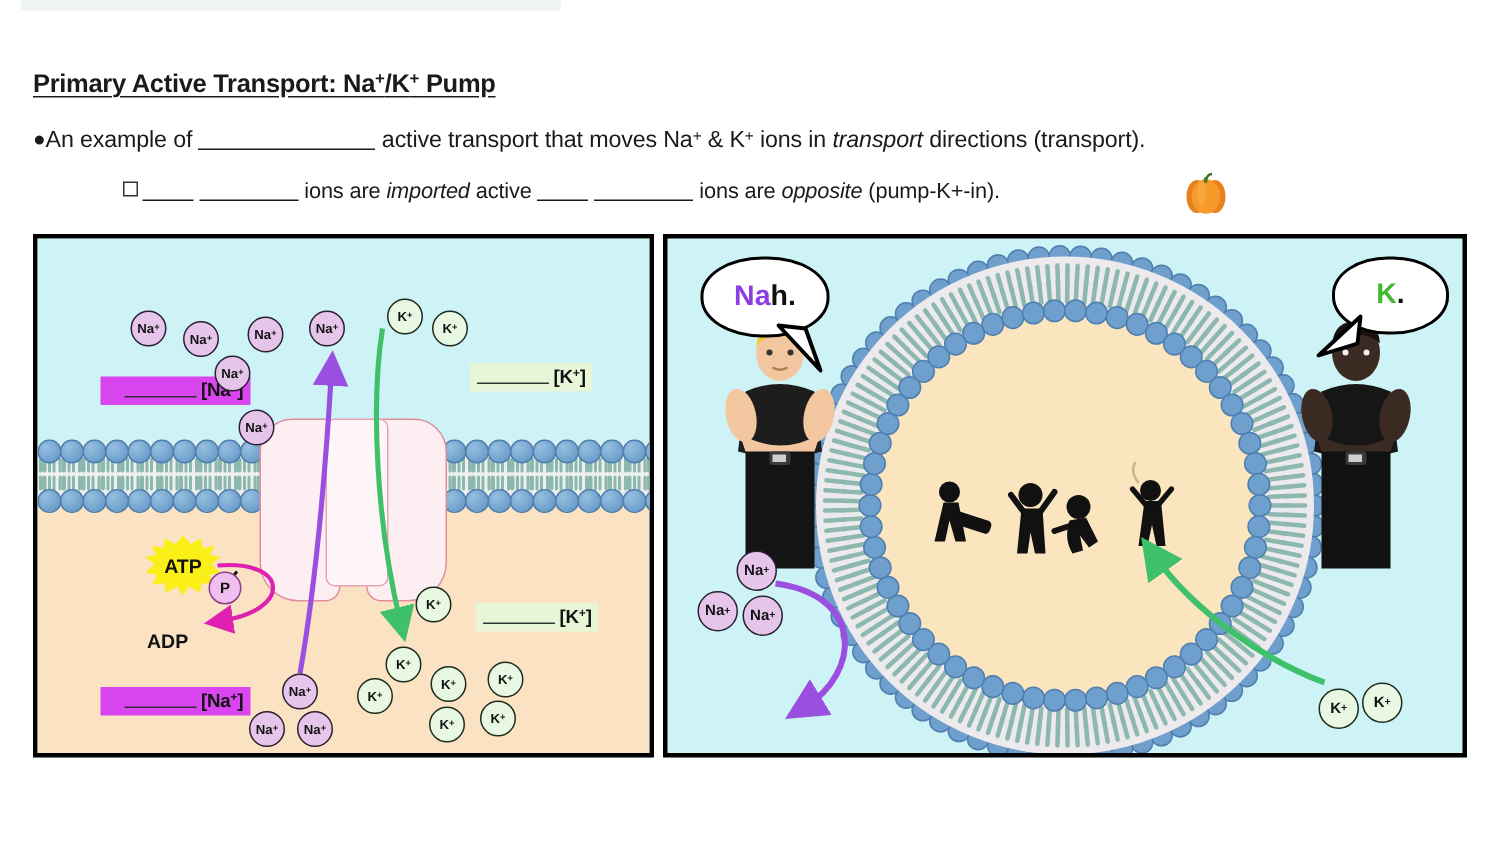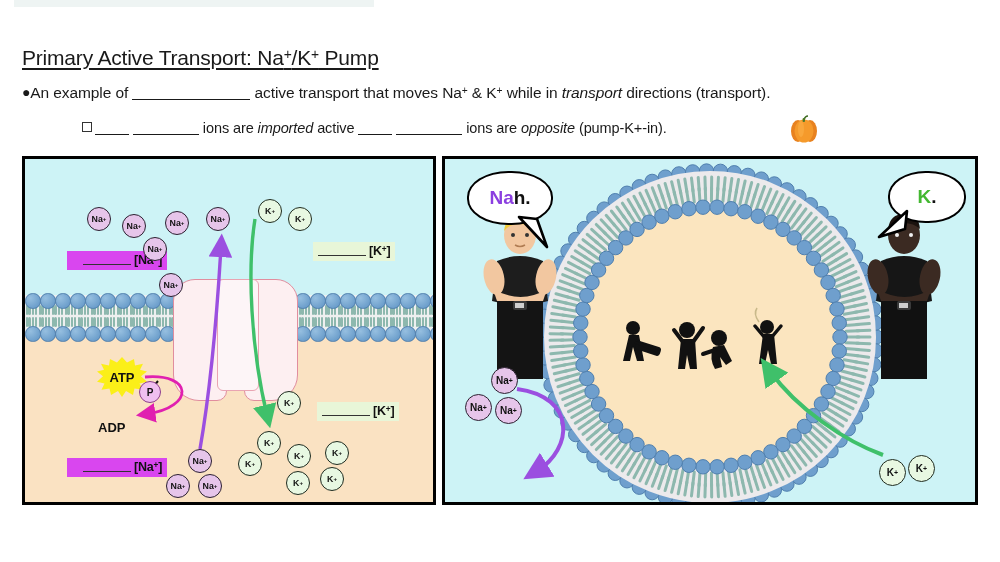--- a/index.html
+++ b/index.html
@@ -9,21 +9,21 @@
     font-family:"Liberation Sans", sans-serif;
     overflow:hidden;
     position:relative;
   }
   
   .topband{position:absolute;left:14px;top:0;width:360px;height:7px;background:#eef4f3;}
 
   
   .slide-title{
     position:absolute;left:22px;top:46px;
-    font-size:21px;font-weight:normal;color:#1a1a1a;
+    font-size:17px;font-weight:bold;color:#1a1a1a;
     text-decoration:underline;text-underline-offset:3px;
     letter-spacing:-.2px;white-space:nowrap;
   }
   .bullet-line{
     position:absolute;left:22px;top:84px;
     font-size:15.5px;color:#1a1a1a;white-space:nowrap;letter-spacing:-.1px;
   }
   .bullet-line .dot{font-size:14px;vertical-align:1px;}
   .sub-line{
     position:absolute;left:82px;top:120px;
@@ -139,21 +139,21 @@
 </head>
 <body>
 
 <div class="topband"></div>
 
 <div class="slide-title">
   <span>Primary Active Transport: Na</span><sup>+</sup><span>/K</span><sup>+</sup><span> Pump</span>
 </div>
 
 <div class="bullet-line">
-  <span class="dot">●</span><span>An example of </span><span class="blank b-long"></span><span> active transport that moves Na</span><sup>+</sup><span> &amp; K</span><sup>+</sup><span> while in </span><i>transport</i><span> directions (transport).</span>
+  <span class="dot">●</span><span>An example of </span><span class="blank b-long"></span><span> active transport that moves Na</span><sup>+</sup><span> &amp; K</span><sup>+</sup><span> ions in </span><i>transport</i><span> directions (transport).</span>
 </div>
 
 <div class="sub-line">
   <span class="sq"></span><span class="blank b-sm"></span>&nbsp;<span class="blank b-md"></span><span> ions are </span><i>imported</i><span> active </span><span class="blank b-sm"></span>&nbsp;<span class="blank b-md"></span><span> ions are </span><i>opposite</i><span> (pump-K+-in).</span>
 </div>
 
 <svg class="pumpkin" viewBox="0 0 30 28">
   <path d="M15 5 q1 -4 4 -4" stroke="#3d6b21" stroke-width="1.6" fill="none"></path>
   <ellipse cx="9" cy="16" rx="7" ry="11" fill="#e8821f"></ellipse>
   <ellipse cx="21" cy="16" rx="7" ry="11" fill="#e8821f"></ellipse>

